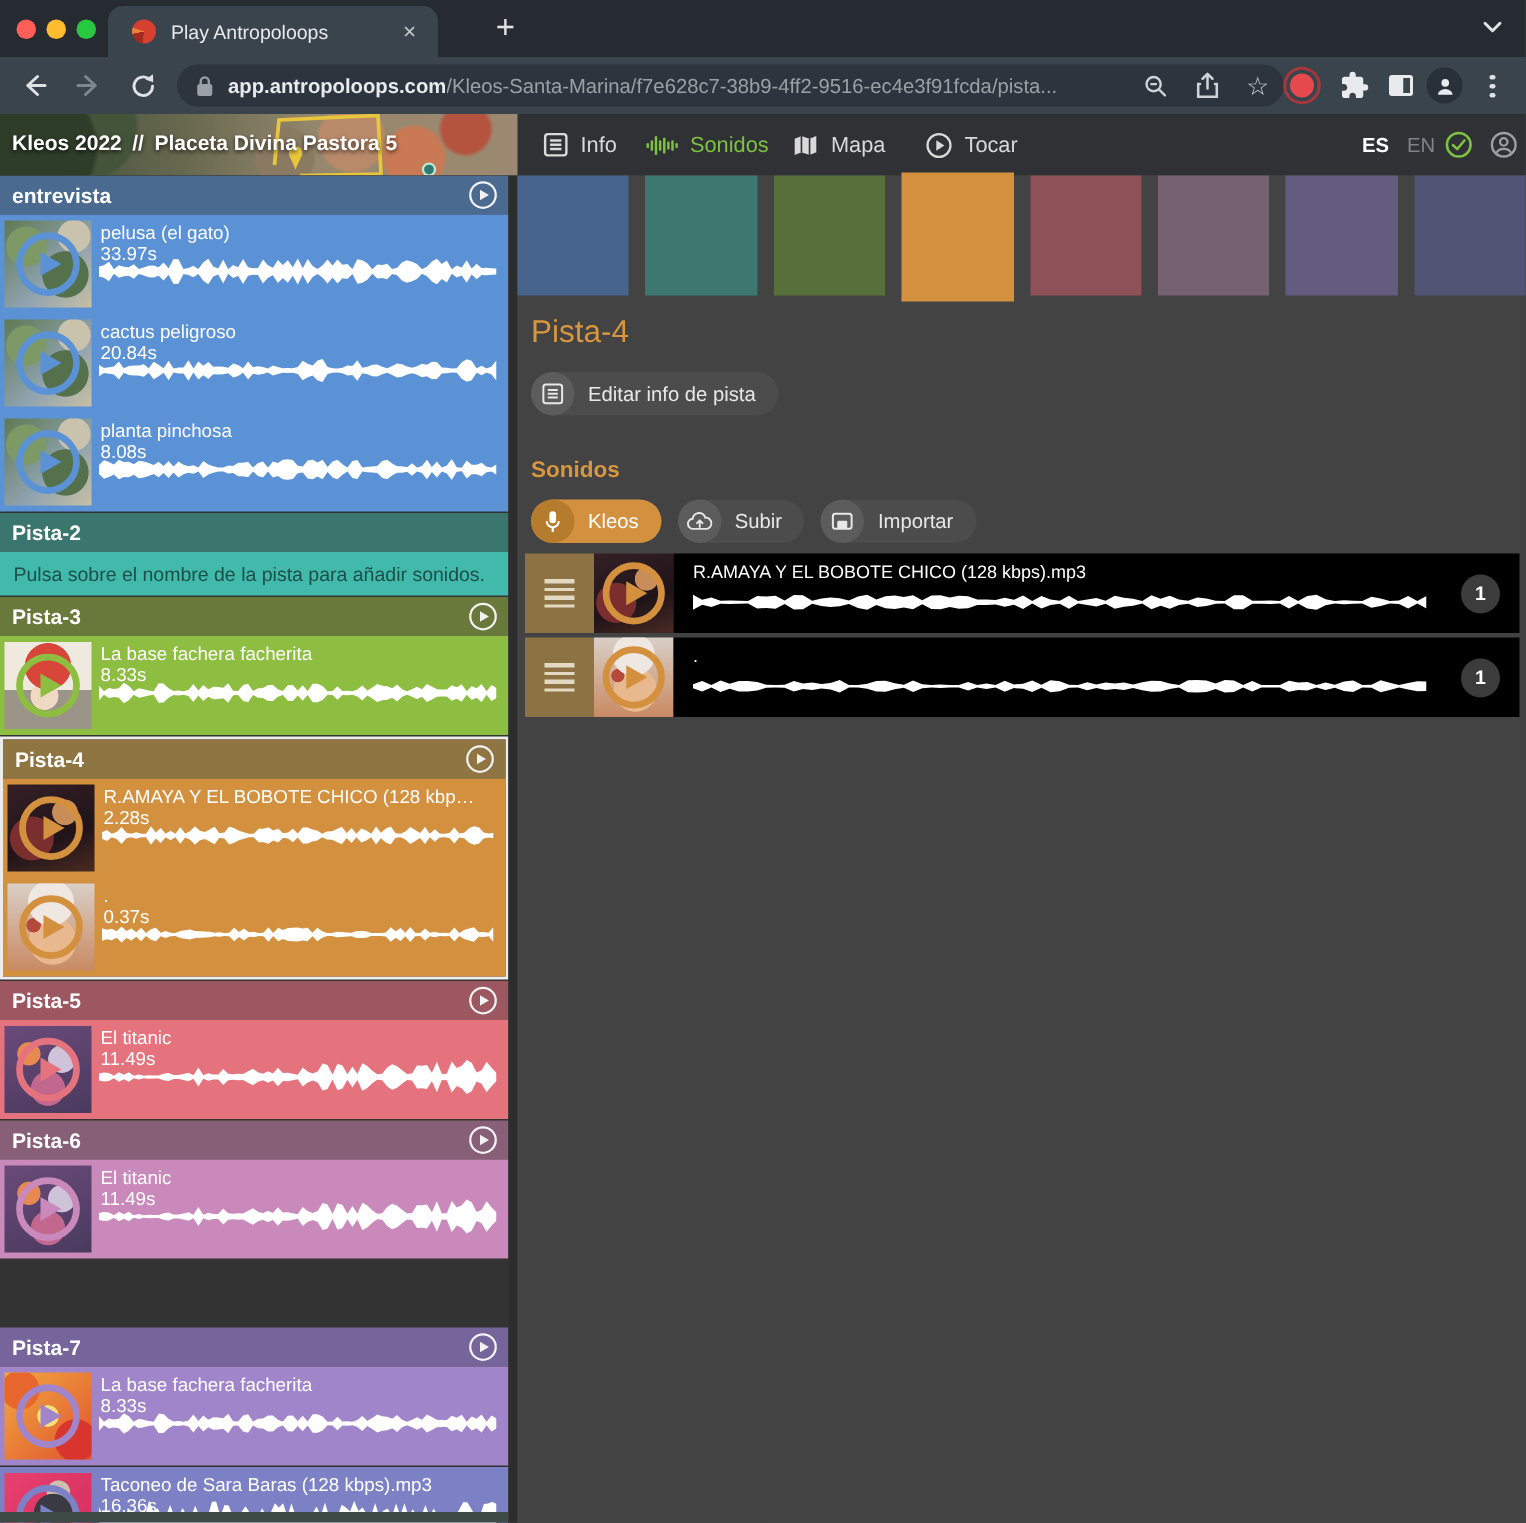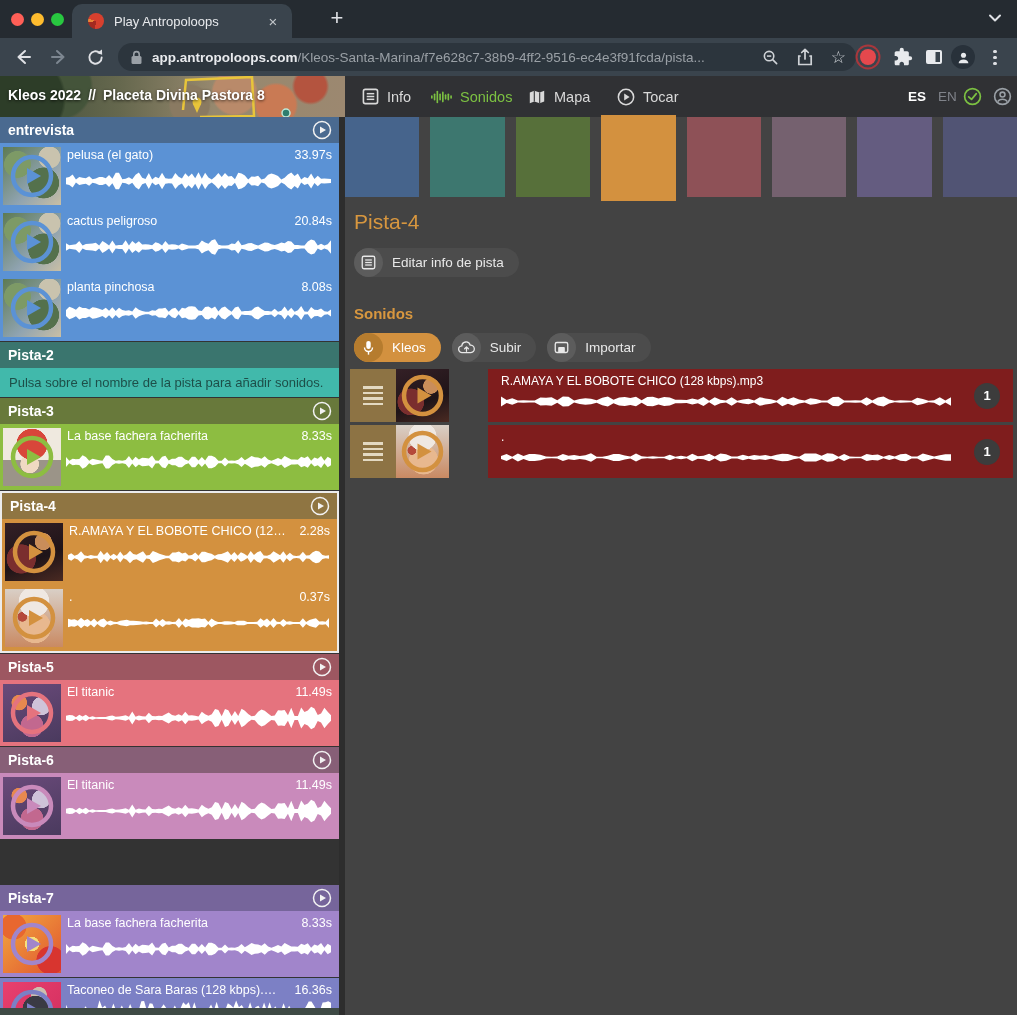--- a/index.html
+++ b/index.html
@@ -71,21 +71,21 @@
     font-size:14px; font-weight:700; }
   .hdr-play { position:absolute; right:7px; top:3px; }
   .track-body { position:relative; }
   .track-hint { height:29px; line-height:29px; padding:0 9px; font-size:13px; color:#1d4f49;
     white-space:nowrap; overflow:hidden; }
   .clip { position:relative; height:66px; }
   .clip.short { height:60px; }
   .thumb { position:absolute; left:3px; top:4px; width:58px; height:58px; }
   .thumb svg { position:absolute; left:7px; top:7px; }
   .clip-line { position:absolute; left:67px; right:7px; top:5px; display:flex;
-    justify-content:space-between; color:#fff; font-size:12.5px; white-space:nowrap; overflow:hidden; }
+    justify-content:flex-start; color:#fff; font-size:12.5px; white-space:nowrap; overflow:hidden;flex-direction:column; }
   .clip-name { overflow:hidden; text-overflow:ellipsis; margin-right:8px; }
   .clip-wave { position:absolute; left:66px; right:8px; top:22px; height:32px; }
   .wavesvg { width:100%; height:100%; display:block; }
   .bottom-strip { position:absolute; left:0; bottom:0; width:339px; height:7px; background:#3e4a45; }
   .gutter { position:absolute; left:339px; top:117px; width:6px; height:898px; background:#2d2d2d; }
 
   
   .thumb-green { background:
     radial-gradient(circle at 25% 30%, #7d9a66 0 22%, transparent 23%),
     radial-gradient(circle at 70% 62%, #54714c 0 28%, transparent 29%),
@@ -134,21 +134,21 @@
   .actions { position:absolute; left:9px; top:216px; display:flex; gap:11px; }
   .pill.orange { background:#d3913f; color:#fff; }
   .pill.orange .pic { background:#b67c2e; }
   .rows { position:absolute; left:5px; top:252px; right:4px; }
   .srow { display:flex; height:53px; margin-bottom:3px; }
   .srow .handle { width:46px; background:#8d7344; display:flex; flex-direction:column;
     align-items:center; justify-content:center; gap:3px; flex:none; }
   .srow .handle i { display:block; width:20px; height:2.5px; background:#e3d9c2; }
   .srow .rthumb { width:53px; height:53px; position:relative; flex:none; }
   .srow .rthumb svg { position:absolute; left:5px; top:5px; }
-  .srow .rbody { flex:1; position:relative; background:#7f1d1d;margin-left:39px; }
+  .srow .rbody { flex:1; position:relative; background:#000000; }
   .rfile { position:absolute; left:13px; top:5px; color:#fff; font-size:12px; white-space:nowrap; }
   .rwave { position:absolute; left:13px; right:62px; top:18px; bottom:6px; }
   .rbadge { position:absolute; right:13px; top:50%; transform:translateY(-50%); width:26px; height:26px;
     border-radius:50%; background:#3c3c3c; color:#fff; font-size:13px; font-weight:700;
     display:flex; align-items:center; justify-content:center; }
 </style>
 </head>
 <body>
 
 <div class="tabstrip">
@@ -230,21 +230,21 @@
 </div>
 
 <div class="appbar">
   <div class="banner">
     <svg width="345" height="41" viewBox="0 0 345 41">
       <polyline points="183,34 186,4 252,1 254,40 200,41" fill="none" stroke="#e8c53a" stroke-width="2.5"></polyline>
       <circle cx="197" cy="26" r="4.5" fill="#e8c53a"></circle>
         <polygon points="193,28 201,28 197,37" fill="#e8c53a"></polygon>
       <circle cx="286" cy="37" r="4" fill="#2e7d6e" stroke="#bfe8d8" stroke-width="1.5"></circle>
     </svg>
-    <div class="crumbs"><b>Kleos 2022</b><span class="sep">//</span><b>Placeta Divina Pastora 8</b></div>
+    <div class="crumbs"><b>Kleos 2022</b><span class="sep">//</span><b>Placeta Divina Pastora 5</b></div>
   </div>
 
   <span class="navitem nv-info">
     <svg width="17" height="17" viewBox="0 0 18 18">
         <rect x="1.5" y="1.5" width="15" height="15" rx="2" fill="none" stroke="#d9d9d9" stroke-width="1.7"></rect>
         <line x1="5" y1="6" x2="13" y2="6" stroke="#d9d9d9" stroke-width="1.6"></line>
         <line x1="5" y1="9" x2="13" y2="9" stroke="#d9d9d9" stroke-width="1.6"></line>
         <line x1="5" y1="12" x2="13" y2="12" stroke="#d9d9d9" stroke-width="1.6"></line>
       </svg>
     <span>Info</span>

